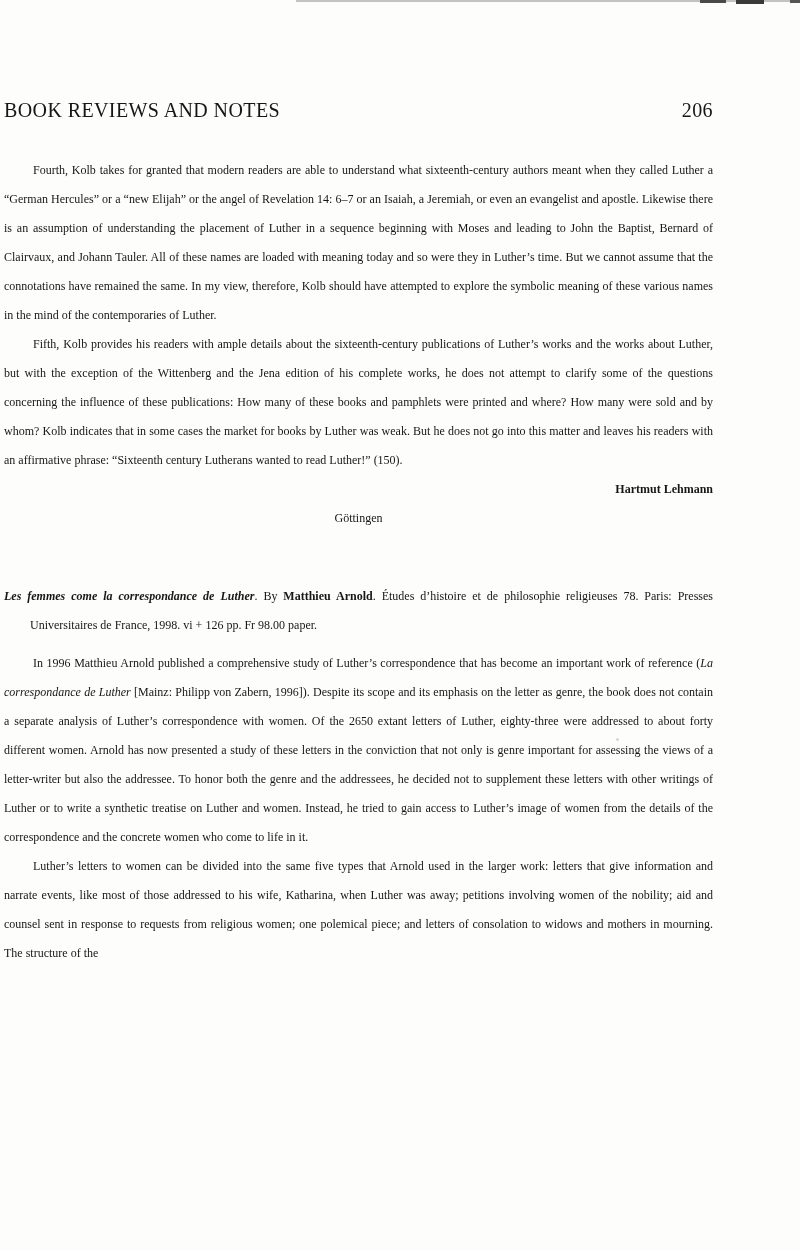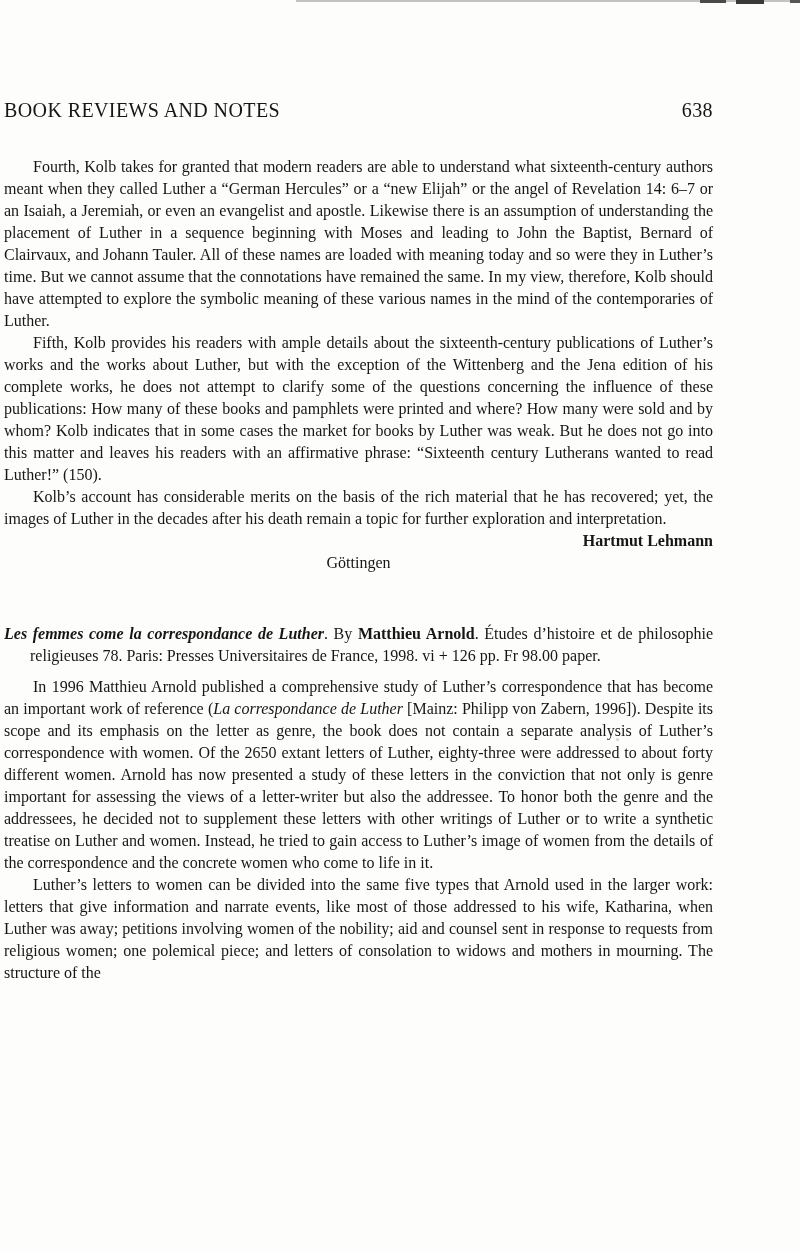--- a/index.html
+++ b/index.html
@@ -24,21 +24,21 @@
   .running-head {
     display: flex;
     justify-content: space-between;
     align-items: baseline;
     font-size: 20px;
     letter-spacing: 0.4px;
     margin-bottom: 34px;
     font-family: Liberation Serif, serif;
   }
 
-  .body-text { font-size: 16px; line-height: 22px; text-align: justify; font-family: Liberation Serif, serif; }
+  .body-text { font-size: 12px; line-height: 29px; text-align: justify; font-family: Liberation Serif, serif; }
   .body-text p { margin: 0; }
   .para-indent { text-indent: 29px; }
 
   .sig-name { text-align: right; font-weight: 700; }
   .sig-place { text-align: center; }
 
   .citation {
     margin-top: 49px !important;
     padding-left: 26px;
     text-indent: -26px;
@@ -58,30 +58,29 @@
   <div class="scan-top-line"></div>
   <div class="scan-mark-a"></div>
   <div class="scan-mark-b"></div>
   <div class="scan-mark-c"></div>
   <div class="scan-speck"></div>
 
   <div class="text-block">
 
     <div class="running-head">
       <span>BOOK REVIEWS AND NOTES</span>
-      <span>638</span>
+      <span>206</span>
     </div>
 
     <div class="body-text">
 
       <p class="para-indent">Fourth, Kolb takes for granted that modern readers are able to understand what sixteenth-century authors meant when they called Luther a “German Hercules” or a “new Elijah” or the angel of Revelation 14: 6–7 or an Isaiah, a Jeremiah, or even an evangelist and apostle. Likewise there is an assumption of understanding the placement of Luther in a sequence beginning with Moses and leading to John the Baptist, Bernard of Clairvaux, and Johann Tauler. All of these names are loaded with meaning today and so were they in Luther’s time. But we cannot assume that the connotations have remained the same. In my view, therefore, Kolb should have attempted to explore the symbolic meaning of these various names in the mind of the contemporaries of Luther.</p>
 
       <p class="para-indent">Fifth, Kolb provides his readers with ample details about the sixteenth-century publications of Luther’s works and the works about Luther, but with the exception of the Wittenberg and the Jena edition of his complete works, he does not attempt to clarify some of the questions concerning the influence of these publications: How many of these books and pamphlets were printed and where? How many were sold and by whom? Kolb indicates that in some cases the market for books by Luther was weak. But he does not go into this matter and leaves his readers with an affirmative phrase: “Sixteenth century Lutherans wanted to read Luther!” (150).</p>
 
-      <p class="para-indent">Kolb’s account has considerable merits on the basis of the rich material that he has recovered; yet, the images of Luther in the decades after his death remain a topic for further exploration and interpretation.</p>
 
       <p class="sig-name">Hartmut Lehmann</p>
 
       <p class="sig-place">Göttingen</p>
 
       <p class="citation"><span class="seg-bold-italic">Les femmes come la correspondance de Luther</span><span class="seg-plain">. By </span><span class="seg-bold">Matthieu Arnold</span><span class="seg-plain">. Études d’histoire et de philosophie religieuses 78. Paris: Presses Universitaires de France, 1998. vi + 126 pp. Fr 98.00 paper.</span></p>
 
       <p class="para-indent para-after-citation"><span class="seg-plain">In 1996 Matthieu Arnold published a comprehensive study of Luther’s correspondence that has become an important work of reference (</span><span class="seg-italic">La correspondance de Luther</span><span class="seg-plain"> [Mainz: Philipp von Zabern, 1996]). Despite its scope and its emphasis on the letter as genre, the book does not contain a separate analysis of Luther’s correspondence with women. Of the 2650 extant letters of Luther, eighty-three were addressed to about forty different women. Arnold has now presented a study of these letters in the conviction that not only is genre important for assessing the views of a letter-writer but also the addressee. To honor both the genre and the addressees, he decided not to supplement these letters with other writings of Luther or to write a synthetic treatise on Luther and women. Instead, he tried to gain access to Luther’s image of women from the details of the correspondence and the concrete women who come to life in it.</span></p>
 
       <p class="para-indent">Luther’s letters to women can be divided into the same five types that Arnold used in the larger work: letters that give information and narrate events, like most of those addressed to his wife, Katharina, when Luther was away; petitions involving women of the nobility; aid and counsel sent in response to requests from religious women; one polemical piece; and letters of consolation to widows and mothers in mourning. The structure of the</p>

